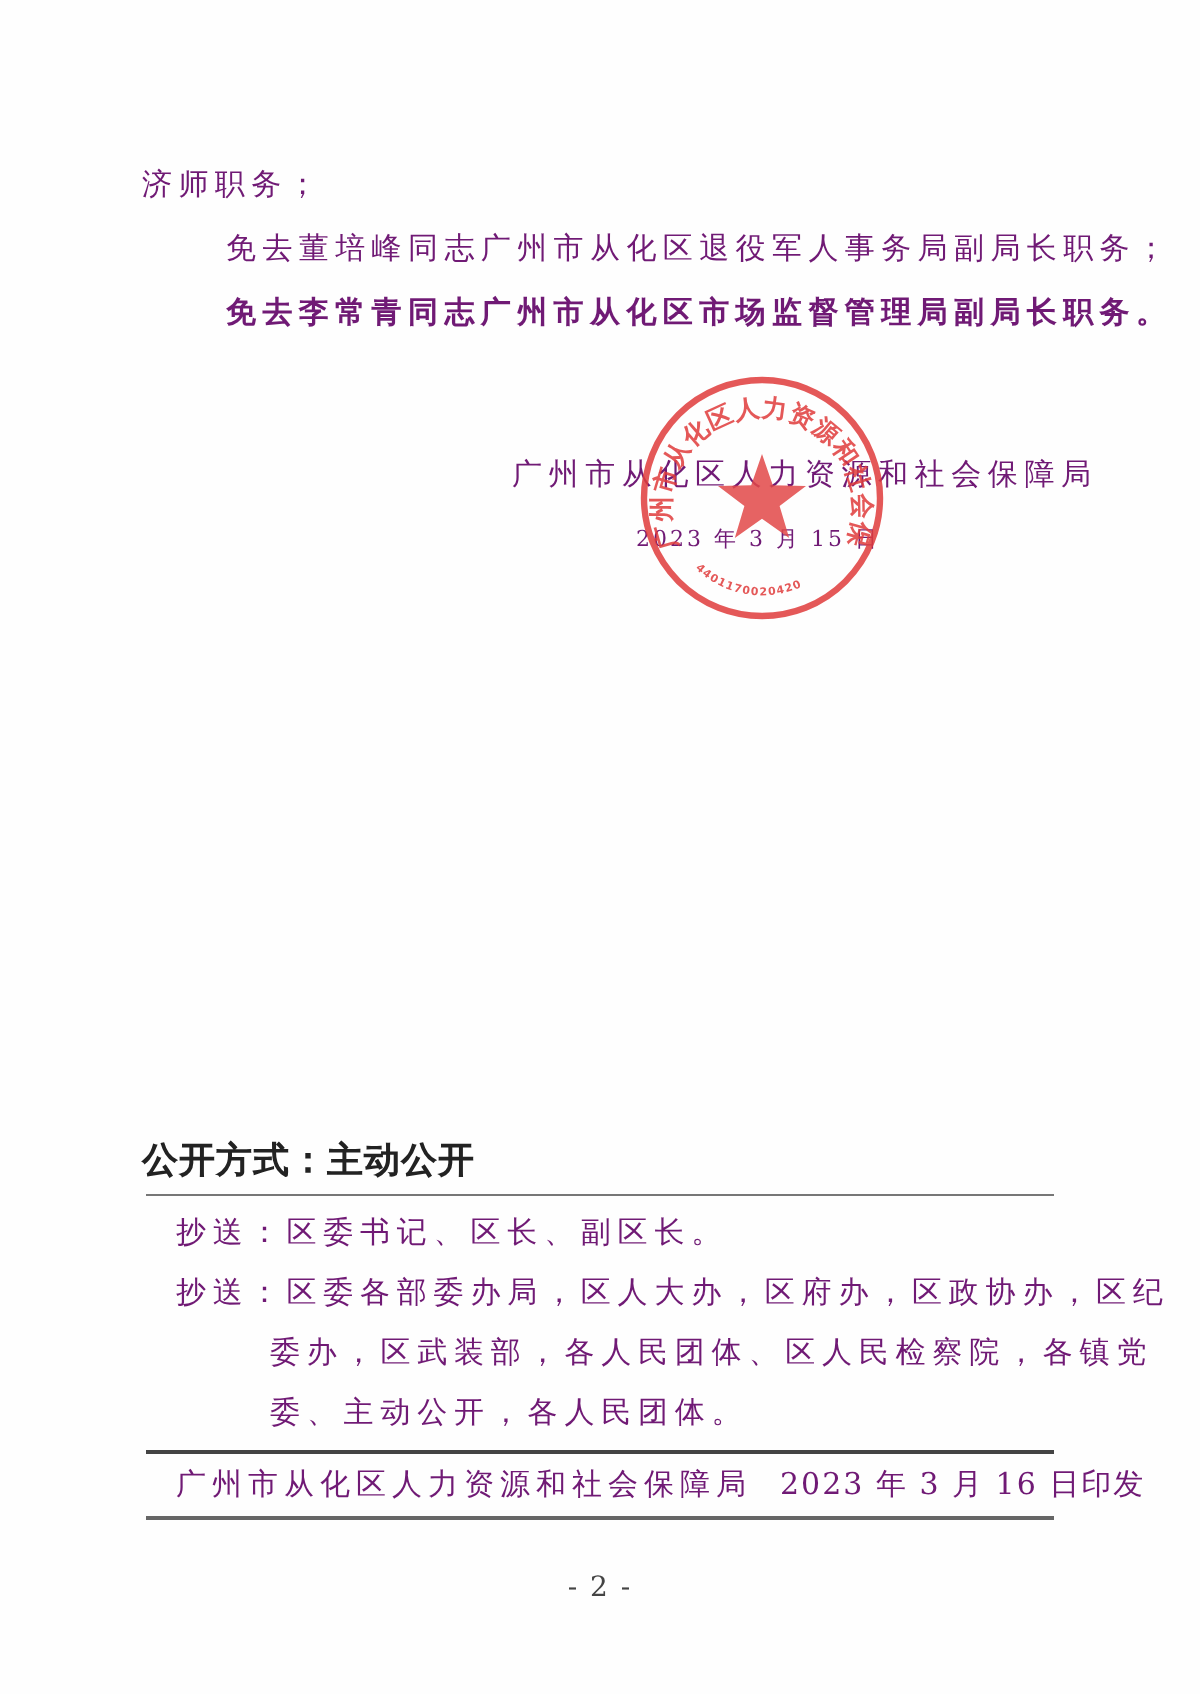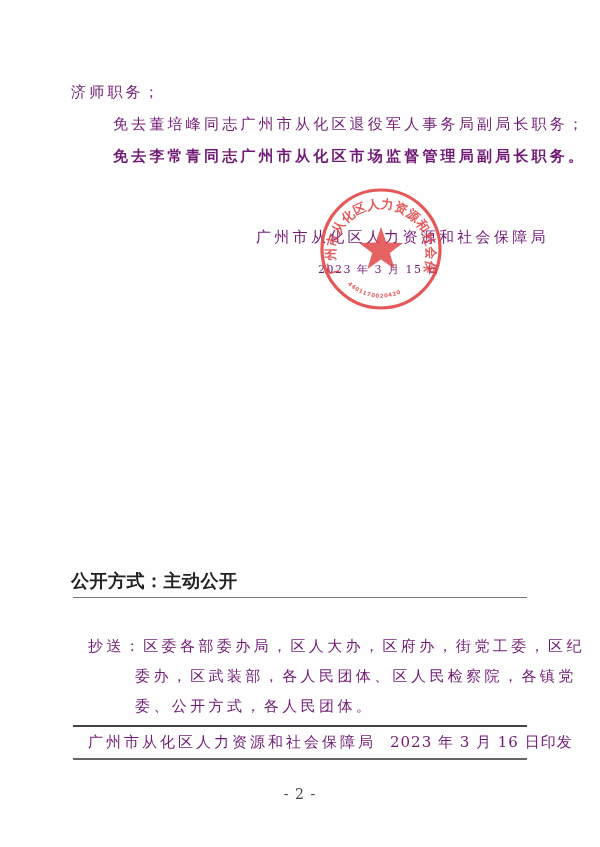--- a/index.html
+++ b/index.html
@@ -124,23 +124,24 @@
       <textPath href="#ringPath" startOffset="0">广州市从化区人力资源和社会保障局</textPath>
     </text>
     <text font-family="DejaVu Sans, sans-serif" font-size="5.5" fill="#e03c3c" font-weight="bold" letter-spacing="0.6">
       <textPath href="#codePath" startOffset="8%">4401170020420</textPath>
     </text>
   </svg>
 
   <div class="disclosure">公开方式：主动公开</div>
   <div class="rule rule-thin"></div>
 
-  <div class="line cc cc2">抄送：区委各部委办局，区人大办，区府办，街党工委，区纪</div>
+  <div class="line cc cc1">抄送：区委书记、区长、副区长。</div>
+  <div class="line cc cc2">抄送：区委各部委办局，区人大办，区府办，区政协办，区纪</div>
   <div class="line cc cc3">委办，区武装部，各人民团体、区人民检察院，各镇党</div>
-  <div class="line cc cc4">委、公开方式，各人民团体。</div>
+  <div class="line cc cc4">委、主动公开，各人民团体。</div>
 
   <div class="rule rule-thick-1"></div>
 
   <div class="line print-line">
     <span>广州市从化区人力资源和社会保障局</span><span class="gap"></span><span class="date">2023 年 3 月 16 日印发</span>
   </div>
 
   <div class="rule rule-thick-2"></div>
 
   <div class="page-num">- 2 -</div>

